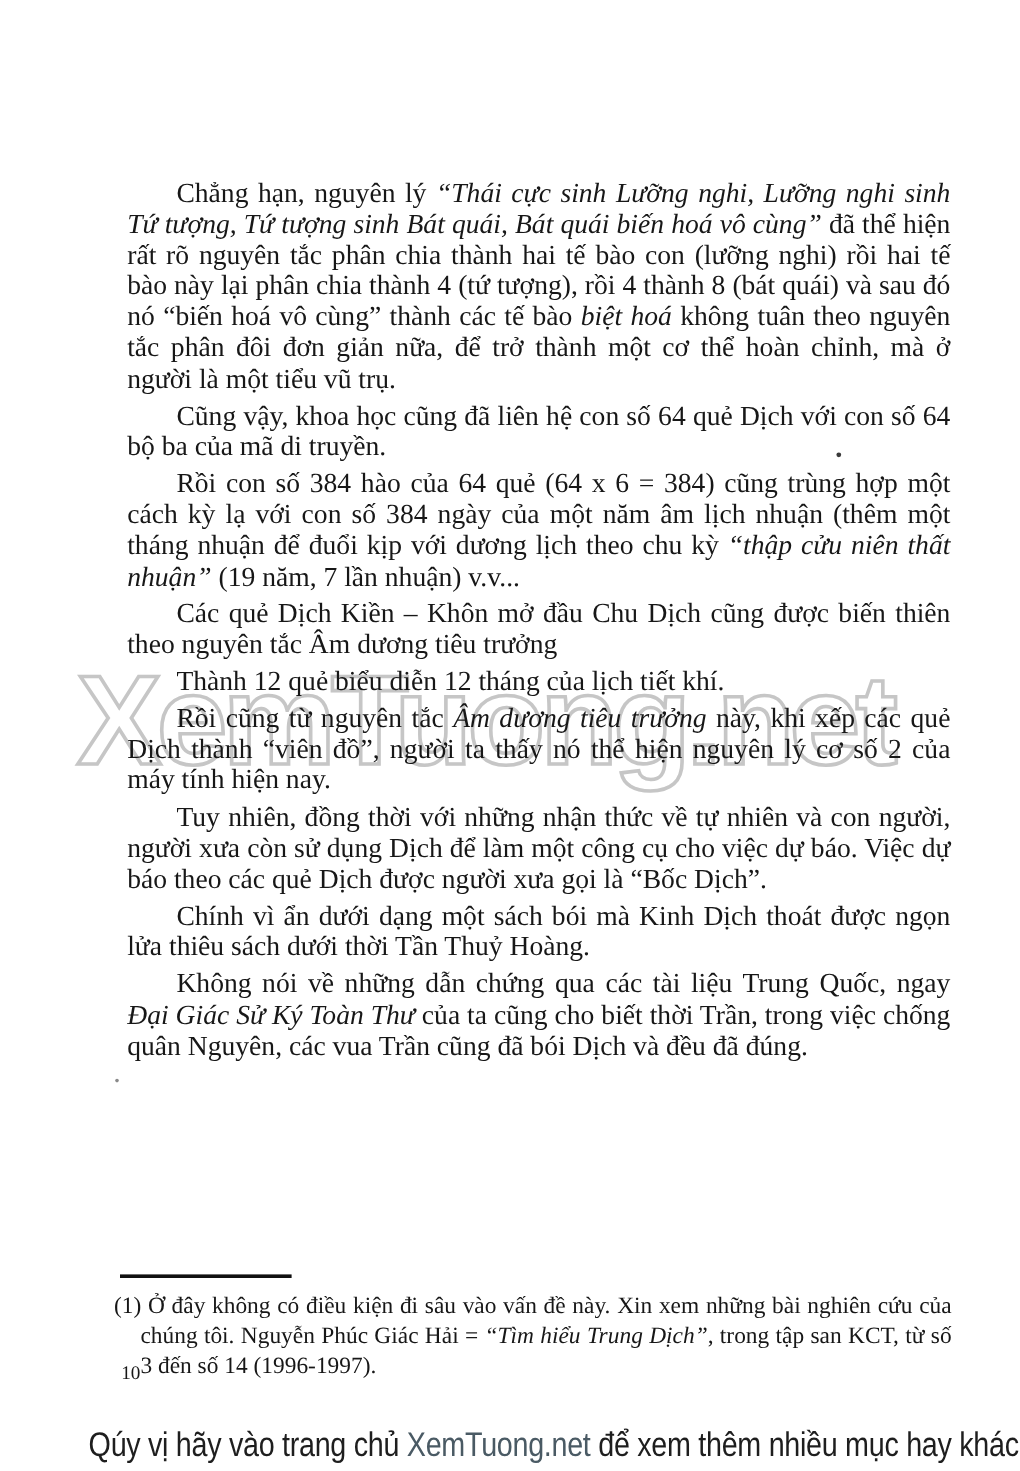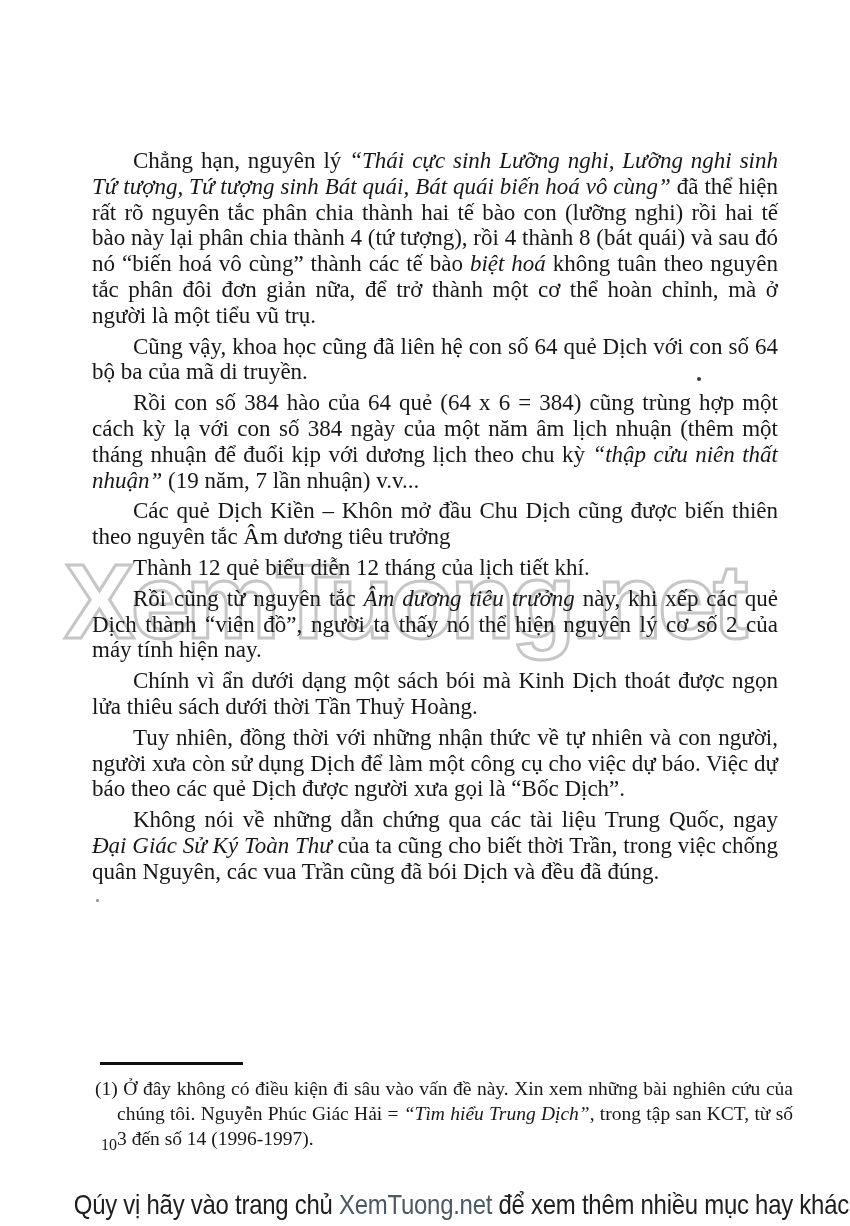--- a/index.html
+++ b/index.html
@@ -26,21 +26,21 @@
     letter-spacing:-4px;
     line-height:1;
     color:rgba(255,255,255,0.45);
     -webkit-text-stroke:3px var(--wm-stroke);
     text-stroke:3px var(--wm-stroke);
     white-space:nowrap;
     user-select:none;
   }
   .content{
     position:absolute;
-    left:92px;top:148px;width:686px;
+    left:106px;top:148px;width:686px;
     z-index:1;
   }
   .content p{
     margin:0 0 5px 0;
     font-size:23px;
     line-height:25.8px;
     text-indent:41px;
     text-align:justify;
     color:var(--ink);
   }
@@ -100,22 +100,22 @@
 
   <div class="watermark">XemTuong.net</div>
 
   <div class="content">
       <p><span>Chẳng hạn, nguyên lý </span><span class="it">“Thái cực sinh Lưỡng nghi, Lưỡng nghi sinh Tứ tượng, Tứ tượng sinh Bát quái, Bát quái biến hoá vô cùng”</span><span> đã thể hiện rất rõ nguyên tắc phân chia thành hai tế bào con (lưỡng nghi) rồi hai tế bào này lại phân chia thành 4 (tứ tượng), rồi 4 thành 8 (bát quái) và sau đó nó “biến hoá vô cùng” thành các tế bào </span><span class="it">biệt hoá</span><span> không tuân theo nguyên tắc phân đôi đơn giản nữa, để trở thành một cơ thể hoàn chỉnh, mà ở người là một tiểu vũ trụ.</span></p>
       <p><span>Cũng vậy, khoa học cũng đã liên hệ con số 64 quẻ Dịch với con số 64 bộ ba của mã di truyền.</span></p>
       <p><span>Rồi con số 384 hào của 64 quẻ (64 x 6 = 384) cũng trùng hợp một cách kỳ lạ với con số 384 ngày của một năm âm lịch nhuận (thêm một tháng nhuận để đuổi kịp với dương lịch theo chu kỳ </span><span class="it">“thập cửu niên thất nhuận”</span><span> (19 năm, 7 lần nhuận) v.v...</span></p>
       <p><span>Các quẻ Dịch Kiền – Khôn mở đầu Chu Dịch cũng được biến thiên theo nguyên tắc Âm dương tiêu trưởng</span></p>
       <p><span>Thành 12 quẻ biểu diễn 12 tháng của lịch tiết khí.</span></p>
       <p><span>Rồi cũng từ nguyên tắc </span><span class="it">Âm dương tiêu trưởng</span><span> này, khi xếp các quẻ Dịch thành “viên đồ”, người ta thấy nó thể hiện nguyên lý cơ số 2 của máy tính hiện nay.</span></p>
+      <p><span>Tuy nhiên, đồng thời với những nhận thức về tự nhiên và con người, người xưa còn sử dụng Dịch để làm một công cụ cho việc dự báo. Việc dự báo theo các quẻ Dịch được người xưa gọi là “Bốc Dịch”.</span></p>
       <p><span>Chính vì ẩn dưới dạng một sách bói mà Kinh Dịch thoát được ngọn lửa thiêu sách dưới thời Tần Thuỷ Hoàng.</span></p>
-      <p><span>Tuy nhiên, đồng thời với những nhận thức về tự nhiên và con người, người xưa còn sử dụng Dịch để làm một công cụ cho việc dự báo. Việc dự báo theo các quẻ Dịch được người xưa gọi là “Bốc Dịch”.</span></p>
       <p><span>Không nói về những dẫn chứng qua các tài liệu Trung Quốc, ngay </span><span class="it">Đại Giác Sử Ký Toàn Thư</span><span> của ta cũng cho biết thời Trần, trong việc chống quân Nguyên, các vua Trần cũng đã bói Dịch và đều đã đúng.</span></p>
     </div>
 
   <div class="artifact dot-1"></div>
   <div class="artifact dot-2"></div>
 
   <div class="footnote-rule"></div>
 
   <div class="footnote"><span class="fn-label">(1)</span><span class="fn-body"><span> Ở đây không có điều kiện đi sâu vào vấn đề này. Xin xem những bài nghiên cứu của chúng tôi. Nguyễn Phúc Giác Hải = </span><span class="it">“Tìm hiểu Trung Dịch”</span><span>, trong tập san KCT, từ số 3 đến số 14 (1996-1997).</span></span></div>
 

